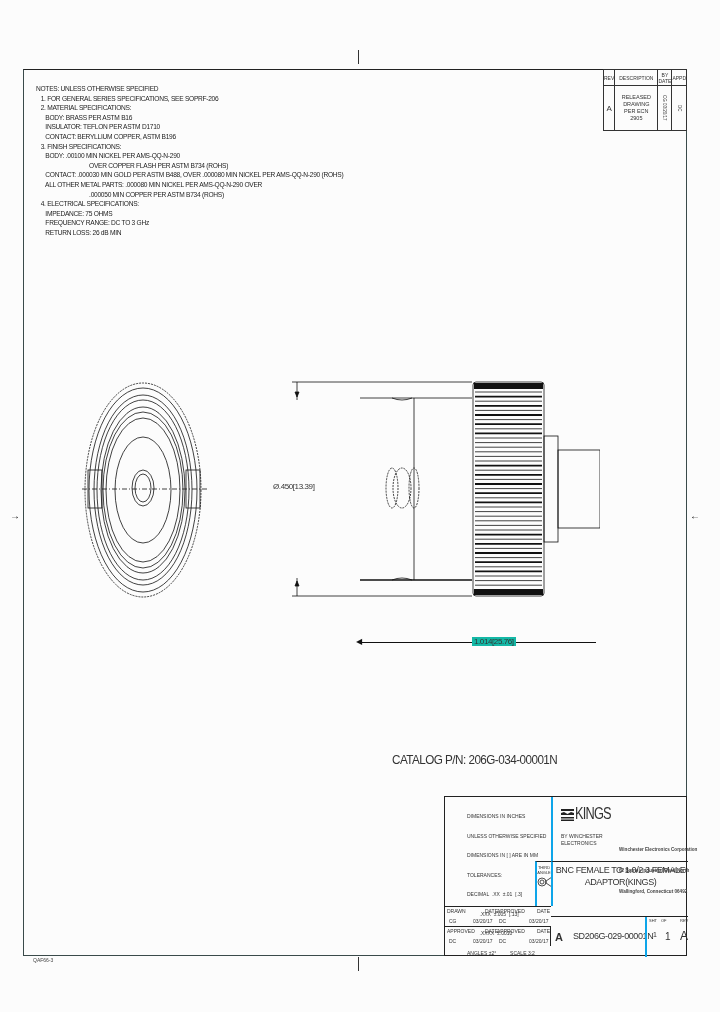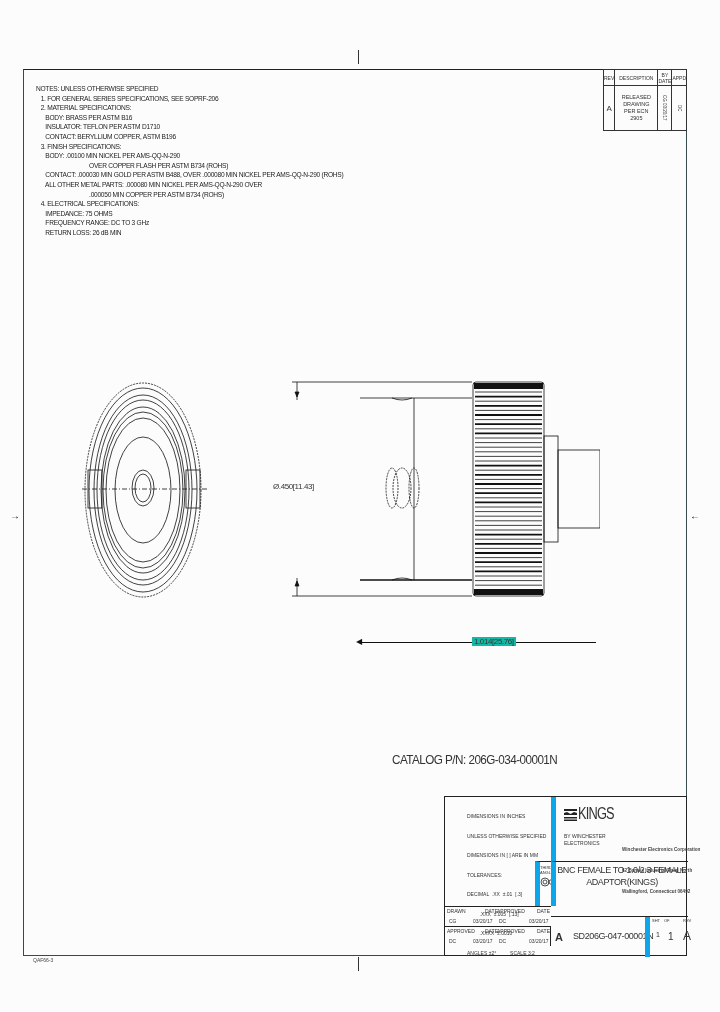--- a/index.html
+++ b/index.html
@@ -12,21 +12,21 @@
            letter-spacing:-0.3px; transform:scaleX(0.92); transform-origin:left top; color:#222; }
   .notes .ln { white-space:pre; display:block; }
   .rev { position:absolute; left:603px; top:69px; width:84px; height:62px; font-size:5px; color:#333; }
   .rev table { border-collapse:collapse; width:100%; height:100%; }
   .rev td { border:1px solid #333; text-align:center; vertical-align:middle; padding:0; }
   .catalog { position:absolute; left:392px; top:752px; font-size:13px; letter-spacing:-0.6px;
              color:#333; transform:scaleX(0.9); transform-origin:left top; }
   .tb { position:absolute; left:444px; top:796px; width:243px; height:160px; border:1px solid #222;
         box-sizing:border-box; font-size:5px; color:#333; }
   .cell { position:absolute; box-sizing:border-box; }
-  .bl { border-left:5px solid #0ea5e9; } .bt { border-top:1px solid #222; }
+  .bl { border-left:2px solid #0ea5e9; } .bt { border-top:1px solid #222; }
   .small { font-size:5px; line-height:6.5px; white-space:pre; }
   .mid { font-size:10.5px; text-align:center; line-height:13px; letter-spacing:-0.4px; color:#333; }
   .dim { font-size:8px; color:#333; letter-spacing:-0.4px; }
   .arrow { font-size:10px; line-height:10px; }
 </style>
 </head>
 <body>
 
 <div class="abs" style="left:358px;top:50px;width:1px;height:14px;border-left:1.5px solid #333;"></div>
 <div class="abs" style="left:358px;top:957px;width:1px;height:14px;border-left:1.5px solid #333;"></div>
@@ -162,21 +162,21 @@
       <line x1="195" x2="262" y1="187.59999999999988" y2="187.59999999999988" stroke-width="0.8"></line>
       <line x1="195" x2="262" y1="192.19999999999987" y2="192.19999999999987" stroke-width="1.8"></line>
       <line x1="195" x2="262" y1="196.79999999999987" y2="196.79999999999987" stroke-width="0.8"></line>
       <line x1="195" x2="262" y1="201.39999999999986" y2="201.39999999999986" stroke-width="1.8"></line>
       <line x1="195" x2="262" y1="205.99999999999986" y2="205.99999999999986" stroke-width="0.8"></line>
       <line x1="195" x2="262" y1="210.59999999999985" y2="210.59999999999985" stroke-width="0.8"></line>
       <line x1="195" x2="262" y1="215.19999999999985" y2="215.19999999999985" stroke-width="0.8"></line>
     </g>
 </svg>
 
-<div class="abs dim" style="left:273px;top:482px;">Ø.450[11.43]</div>
+<div class="abs dim" style="left:273px;top:482px;">Ø.450[13.39]</div>
 
 <div class="abs" style="left:358px;top:642px;width:238px;border-top:1px solid #111;"></div>
 <div class="abs" style="left:356px;top:638px;font-size:8px;line-height:8px;">◀</div>
 <div class="abs dim" style="left:472px;top:637px;background:#14b8a6;padding:0 2px;">1.014[25.76]</div>
 
 <div class="catalog">CATALOG P/N: 206G-034-00001N</div>
 
 <div class="tb">
 
   <div class="cell small" style="left:22px;top:3px;width:80px;">
@@ -241,21 +241,21 @@
     <span class="abs" style="left:52px;top:1px;">APPROVED</span>
     <span class="abs" style="left:92px;top:1px;">DATE</span>
     <span class="abs" style="left:4px;top:11px;">DC</span>
     <span class="abs" style="left:28px;top:11px;">03/20/17</span>
     <span class="abs" style="left:54px;top:11px;">DC</span>
     <span class="abs" style="left:84px;top:11px;">03/20/17</span>
   </div>
 
   <div class="cell bt" style="left:106px;top:119px;width:137px;height:40px;">
     <span class="abs" style="left:4px;top:14px;font-size:11px;font-weight:bold;">A</span>
-    <span class="abs" style="left:22px;top:14px;font-size:9px;letter-spacing:-0.4px;color:#333;">SD206G-047-00001N</span>
+    <span class="abs" style="left:22px;top:14px;font-size:9px;letter-spacing:-0.4px;color:#333;">SD206G-029-00001N</span>
     <div class="abs bl" style="left:94px;top:0;width:43px;height:40px;">
       <span class="abs small" style="left:2px;top:1px;font-size:4px;">SHT</span>
       <span class="abs small" style="left:14px;top:1px;font-size:4px;">OF</span>
       <span class="abs small" style="left:33px;top:1px;font-size:4px;">REV</span>
       <span class="abs" style="left:6px;top:14px;font-size:7px;">1</span>
       <span class="abs" style="left:18px;top:14px;font-size:10px;">1</span>
       <span class="abs" style="left:33px;top:12px;font-size:12px;">A</span>
     </div>
   </div>
 </div>

